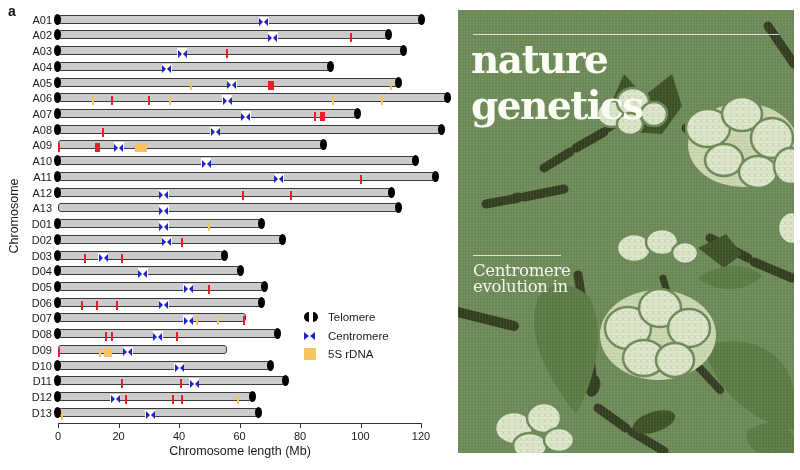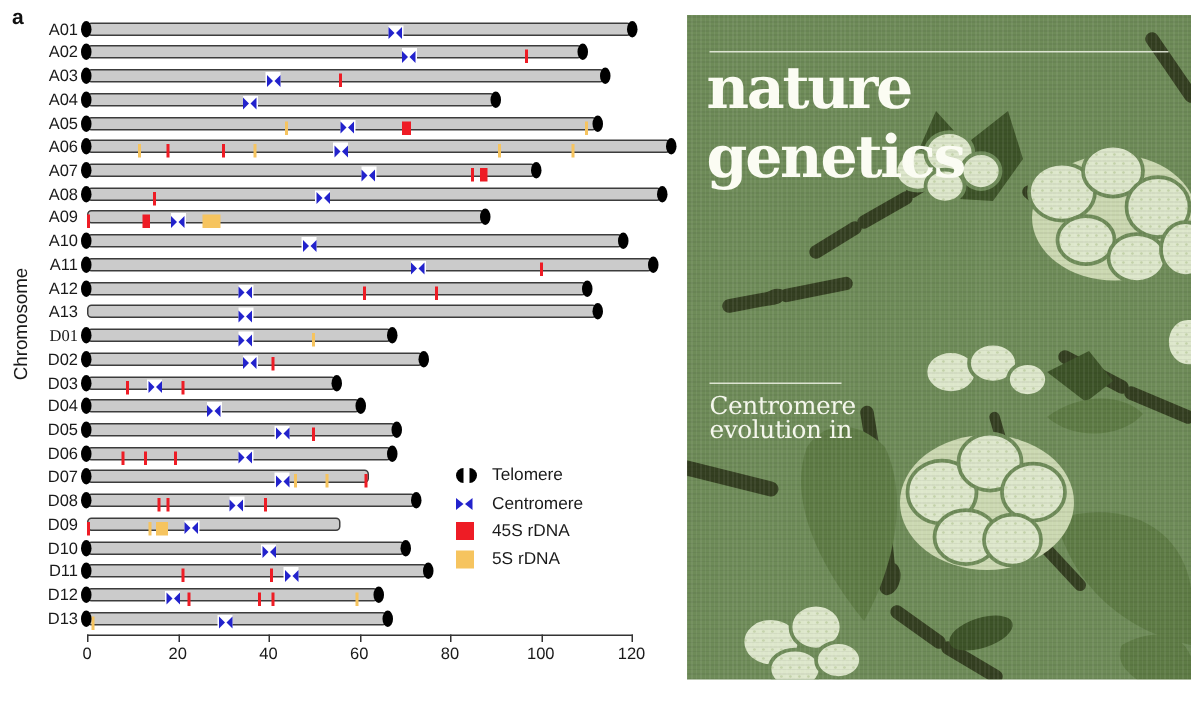--- a/index.html
+++ b/index.html
@@ -228,21 +228,21 @@
         <div class="chrom-row" style="top: 201.34px;">
           <div class="chrom-label">A13</div>
           <div class="chrom-bar" style="left: 58px; width: 340.312px; background: rgb(203, 203, 203); border-color: rgb(60, 60, 60);">
             <div class="cen" style="left: 99.875px;">
               <span class="tri-l"></span>
               <span class="tri-r"></span>
             </div>
           </div>
           <div class="tel-cap" style="left: 395.312px;"></div>
         </div>
-        <div class="chrom-row" style="top: 217.06px; font-family: Liberation Serif, serif;">
+        <div class="chrom-row" style="top: 217.06px;">
           <div class="chrom-label">D01</div>
           <div class="chrom-bar" style="left: 58px; width: 202.675px; background: rgb(203, 203, 203); border-color: rgb(60, 60, 60);">
             <div class="marker" style="left: 149.25px; width: 2px; background: rgb(246, 196, 95);"></div>
             <div class="cen" style="left: 99.875px;">
               <span class="tri-l"></span>
               <span class="tri-r"></span>
             </div>
           </div>
           <div class="tel-cap" style="left: 54px;"></div>
           <div class="tel-cap" style="left: 257.675px;"></div>
@@ -410,41 +410,36 @@
         <div class="axis-tick-label" style="left: 179px;">40</div>
         <div class="axis-tick" style="left: 239.5px;"></div>
         <div class="axis-tick-label" style="left: 239.5px;">60</div>
         <div class="axis-tick" style="left: 300px;"></div>
         <div class="axis-tick-label" style="left: 300px;">80</div>
         <div class="axis-tick" style="left: 360.5px;"></div>
         <div class="axis-tick-label" style="left: 360.5px;">100</div>
         <div class="axis-tick" style="left: 421px;"></div>
         <div class="axis-tick-label" style="left: 421px;">120</div>
       </div>
+    <div id="x-title">Chromosome length (Mb)</div>
 
     <div id="legend">
       <div class="legend-item">
         <span class="legend-icon">
             <span class="tel-ico-l"></span>
             <span class="tel-ico-r"></span>
           </span>
         <span class="legend-label">Telomere</span>
       </div>
       <div class="legend-item">
         <span class="legend-icon">
             <span class="cen-ico-l"></span>
             <span class="cen-ico-r"></span>
           </span>
         <span class="legend-label">Centromere</span>
-      </div>
-      <div class="legend-item">
-        <span class="legend-icon">
-            <span class="swatch" id="sw45" style="background: rgb(238, 28, 37);"></span>
-          </span>
-        <span class="legend-label">45S rDNA</span>
       </div>
       <div class="legend-item">
         <span class="legend-icon">
             <span class="swatch" id="sw5" style="background: rgb(246, 196, 95);"></span>
           </span>
         <span class="legend-label">5S rDNA</span>
       </div>
     </div>
   </div>
 

